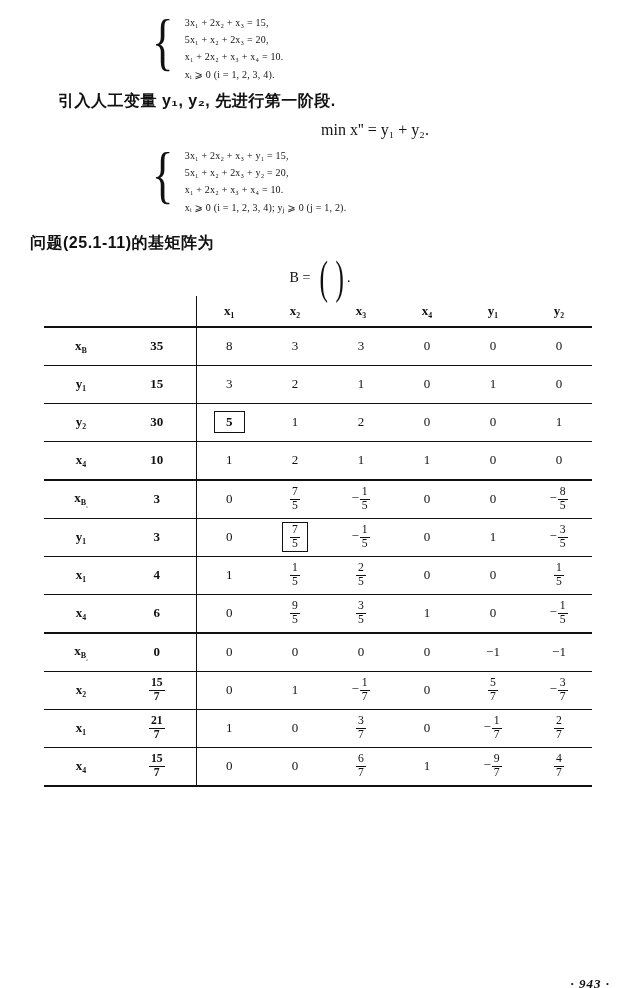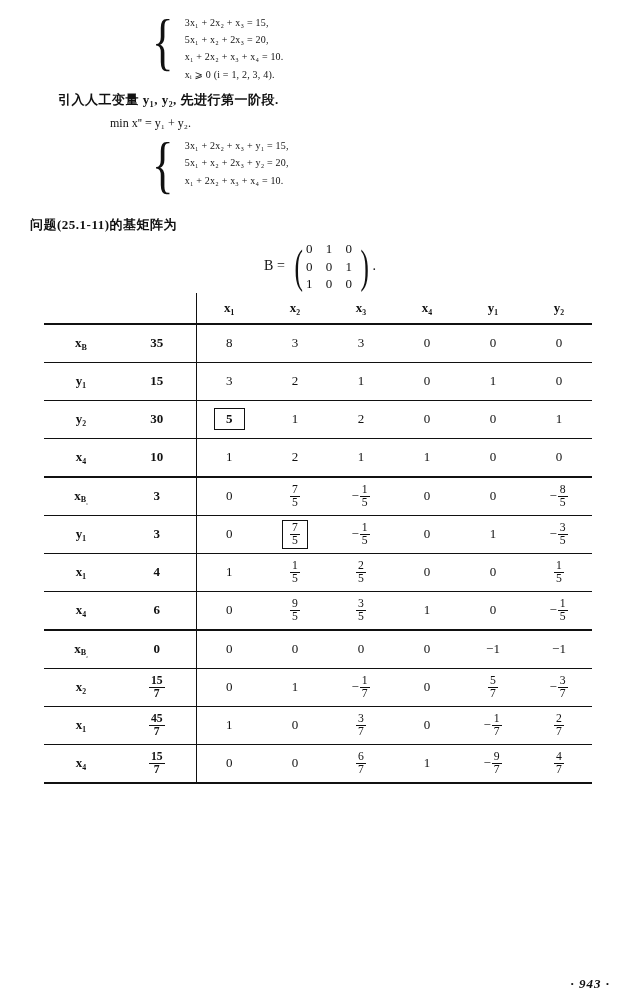--- a/index.html
+++ b/index.html
@@ -55,28 +55,29 @@
   }
   .eqlines { display: block; }
   .eqline {
     white-space: nowrap;
     font-size: 10px;
     line-height: 1.62;
     letter-spacing: 0.2px;
   }
 
   .cn {
-    font-family: Liberation Serif, serif;
-    font-size: 13px;
+    font-family: Liberation Sans, sans-serif;
+    font-size: 16px;
     font-weight: bold;
     letter-spacing: 0.5px;
   }
   .para {
-    font-size: 12px;
+    font-size: 16px;
     line-height: 1.7;
+    text-align: center;
   }
 
   
   .matrix-wrap {
     display: flex;
     justify-content: center;
     align-items: center;
     margin-top: 6px;
     font-size: 13.5px;
   }
@@ -160,35 +161,31 @@
 
   <div class="para" style="margin-left:110px; margin-top:4px;">min  x'' = y₁ + y₂.</div>
 
   <div class="eqblock" style="margin-top:4px; margin-left:152px;">
     <div class="brace-sys">
       <span class="brace">{</span>
       <span class="eqlines">
         <span class="eqline">3x₁ + 2x₂ + x₃       + y₁ = 15,</span><br>
         <span class="eqline">5x₁ + x₂ + 2x₃       + y₂ = 20,</span><br>
         <span class="eqline">x₁ + 2x₂ + x₃ + x₄    = 10.</span><br>
+        <span class="eqline">xᵢ ⩾ 0 (i = 1, 2, 3, 4);  yⱼ ⩾ 0  (j = 1, 2).</span>
       </span>
     </div>
 
   </div>
 
-  <div class="cn" style="margin-left:30px; margin-top:24px;">问题(25.1-11)的基矩阵为</div>
+  <div class="cn" style="margin-left:30px; margin-top:17px;">问题(25.1-11)的基矩阵为</div>
 
   <div class="matrix-wrap">
     <span style="font-size:14px; margin-right:6px;">B =</span>
     <span class="mat-paren">(</span>
-    <span class="mat-rows">
-      <div>0 1 0</div>
-      <div>0 0 1</div>
-      <div>1 0 0</div>
-    </span>
     <span class="mat-paren">)</span>
     <span style="font-size:14px;">.</span>
   </div>
 
 
   <table class="simplex">
     <colgroup>
       <col style="width:74px">
         <col style="width:78px">
       <col style="width:66px">
@@ -304,21 +301,21 @@
           <td class="val vsep"><span class="frac"><span class="num">15</span><span class="den">7</span></span></td>
           <td class="c">0</td>
           <td class="c">1</td>
           <td class="c">−<span class="frac"><span class="num">1</span><span class="den">7</span></span></td>
           <td class="c">0</td>
           <td class="c"><span class="frac"><span class="num">5</span><span class="den">7</span></span></td>
           <td class="c">−<span class="frac"><span class="num">3</span><span class="den">7</span></span></td>
         </tr>
         <tr class="thin">
           <td class="lbl">x₁</td>
-          <td class="val vsep"><span class="frac"><span class="num">45</span><span class="den">7</span></span></td>
+          <td class="val vsep"><span class="frac"><span class="num">21</span><span class="den">7</span></span></td>
           <td class="c">1</td>
           <td class="c">0</td>
           <td class="c"><span class="frac"><span class="num">3</span><span class="den">7</span></span></td>
           <td class="c">0</td>
           <td class="c">−<span class="frac"><span class="num">1</span><span class="den">7</span></span></td>
           <td class="c"><span class="frac"><span class="num">2</span><span class="den">7</span></span></td>
         </tr>
         <tr class="thin">
           <td class="lbl">x₄</td>
           <td class="val vsep"><span class="frac"><span class="num">15</span><span class="den">7</span></span></td>

